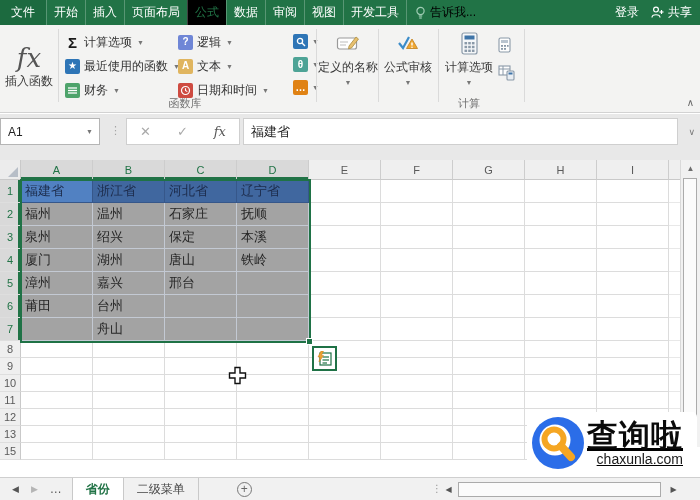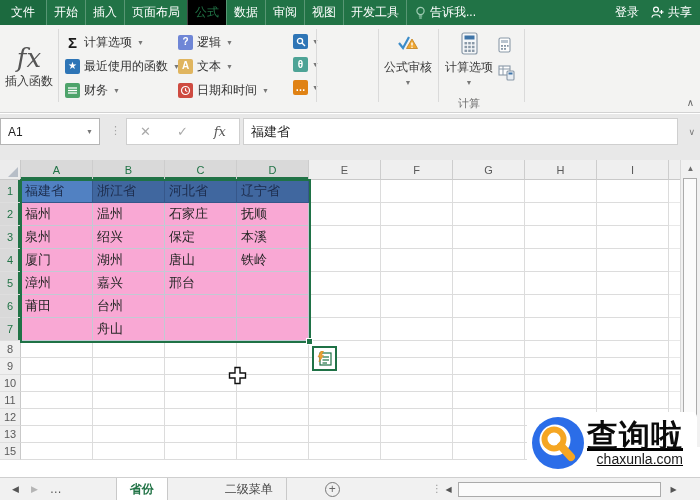--- a/index.html
+++ b/index.html
@@ -5,21 +5,21 @@
   html,body{margin:0;padding:0;width:700px;height:500px;overflow:hidden;
     font-family:"Liberation Sans","DejaVu Sans",sans-serif;background:#fff;position:relative;}
   *{box-sizing:border-box;}
   
   .titlebar{position:absolute;top:0;left:0;width:700px;height:25px;background:#217346;
     display:flex;align-items:stretch;color:#fff;font-size:12px;z-index:30;}
   .tb-file{width:46px;display:flex;align-items:center;justify-content:center;background:#1c6a3f;cursor:default;}
   .tb-tabs{display:flex;align-items:stretch;}
   .tb-tab{display:flex;align-items:center;padding:12px 7px;border-left:1px solid rgba(255,255,255,.25);white-space:nowrap;}
   .tb-tab.active{background:#000000;color:#217346;}
-  .tb-tellme{display:flex;align-items:center;gap:4px;padding:4px 8px;border-left:1px solid rgba(255,255,255,.25);color:#ffffff;white-space:nowrap;}
+  .tb-tellme{display:flex;align-items:center;gap:4px;padding:4px 8px;border-left:1px solid rgba(255,255,255,.25);color:#000000;white-space:nowrap;}
   .tb-right{margin-left:auto;display:flex;align-items:center;gap:12px;padding-right:8px;white-space:nowrap;}
   .tb-share{display:flex;align-items:center;gap:4px;}
   
   .ribbon{position:absolute;top:25px;left:0;width:700px;height:88px;background:#f3f3f2;
     border-bottom:1px solid #d2d2d2;font-size:12px;color:#333;z-index:25;}
   .rdiv{position:absolute;top:4px;bottom:10px;width:1px;background:#dadada;}
   .grplabel{position:absolute;bottom:1px;font-size:11px;color:#707070;text-align:center;}
   .insertfn{position:absolute;left:2px;top:6px;width:54px;height:72px;display:flex;flex-direction:column;align-items:center;justify-content:center;gap:2px;cursor:default;}
   .fxg{font-family:"DejaVu Serif","Liberation Serif",serif;font-style:italic;font-size:26px;color:#555;line-height:1;}
   .ifl{font-size:12px;color:#3a3a3a;}
@@ -60,21 +60,21 @@
   .grow{display:flex;}
   .grow.t{height:23px;}
   .grow.s{height:17px;}
   .rn{width:21px;flex:0 0 21px;background:#efefef;border-right:1px solid #c9c9c9;border-bottom:1px solid #dedede;
     color:#5a5a5a;font-size:11px;display:flex;align-items:center;justify-content:center;}
   .rn.sel{background:#d9d9d9;color:#217346;box-shadow:inset -2px 0 0 #217346;}
   .cell{width:72px;flex:0 0 72px;border-right:1px solid #dcdcdc;border-bottom:1px solid #dcdcdc;
     font-size:13px;color:#262626;display:flex;align-items:center;padding-left:4px;overflow:hidden;white-space:nowrap;}
   .cell.hdr{background:#40679f;color:#1c2b4a;border-right-color:#36578a;border-bottom-color:#36578a;}
   .cell.hdr.a1{background:#5181c2;}
-  .cell.selfill{background:#f9a8d4;border-right-color:#c3c9d3;border-bottom-color:#c3c9d3;}
+  .cell.selfill{background:#a3a3a3;border-right-color:#c3c9d3;border-bottom-color:#c3c9d3;}
   .cfill{flex:1;border-bottom:1px solid #e8e8e8;}
   
   .selbox{position:absolute;left:20px;top:179px;width:291px;height:164px;border:2px solid #1f7246;z-index:8;pointer-events:none;}
   .handle{position:absolute;left:306px;top:338px;width:7px;height:7px;background:#1f7246;border:1px solid #fff;z-index:9;}
   .qa{position:absolute;left:312px;top:346px;width:25px;height:25px;background:#fff;border:2px solid #1f7246;
     display:flex;align-items:center;justify-content:center;z-index:9;cursor:default;}
   .cursorov{position:absolute;left:228px;top:366px;z-index:40;}
   .watermark{position:absolute;left:527px;top:412px;width:170px;height:61px;background:#fff;border-radius:5px;
     display:flex;align-items:center;padding:2px 4px;z-index:15;}
   .wmtext{display:flex;flex-direction:column;line-height:1;margin-left:2px;text-decoration:underline;}
@@ -83,21 +83,21 @@
   
   .vsb{position:absolute;left:680px;top:160px;width:20px;height:287px;background:#f1f1f1;border-left:1px solid #d9d9d9;z-index:6;}
   .vsb .arr{position:absolute;left:0;width:19px;height:16px;display:flex;align-items:center;justify-content:center;font-size:8px;color:#6e6e6e;}
   .vsb .thumb{position:absolute;left:2px;right:3px;top:18px;height:248px;background:#fbfbfb;border:1px solid #ababab;}
   
   .tbar{position:absolute;top:477px;left:0;width:700px;height:23px;background:#f1f1f1;border-top:1px solid #cfcfcf;
     display:flex;align-items:stretch;font-size:12px;color:#444;z-index:10;}
   .snav{display:flex;align-items:center;gap:12px;padding:0 10px 0 12px;}
   .snav .na{font-size:9px;color:#555;}
   .snav .na.dis{color:#b5b5b5;}
-  .stab{display:flex;align-items:center;padding:0 13px;border-right:1px solid #c9c9c9;white-space:nowrap;margin-left:44px;}
+  .stab{display:flex;align-items:center;padding:0 13px;border-right:1px solid #c9c9c9;white-space:nowrap;}
   .stab:first-of-type{border-left:1px solid #c9c9c9;}
   .stab.active{background:#fff;color:#217346;font-weight:bold;}
   .addsheet{display:flex;align-items:center;margin-left:38px;}
   .pluscirc{width:15px;height:15px;border:1px solid #787878;border-radius:50%;color:#666;font-size:12px;line-height:13px;text-align:center;}
   .hdots{position:absolute;left:432px;top:5px;color:#999;font-size:10px;}
   .hla{position:absolute;left:441px;top:4px;width:15px;height:15px;display:flex;align-items:center;justify-content:center;font-size:8px;color:#555;}
   .htrack{position:absolute;left:457px;top:4px;width:207px;height:15px;background:#f1f1f1;}
   .hthumb{position:absolute;left:1px;top:0;width:203px;height:15px;background:#fbfbfb;border:1px solid #ababab;}
   .hra{position:absolute;left:666px;top:4px;width:15px;height:15px;display:flex;align-items:center;justify-content:center;font-size:8px;color:#555;}
 </style>
@@ -205,22 +205,35 @@
     <div class="smallbtn">
       <span class="icbox" style="background:#4da396">θ</span>
       <span class="dd">▼</span>
     </div>
     <div class="smallbtn">
       <span class="icbox" style="background:#e08214">…</span>
       <span class="dd">▼</span>
     </div>
   </div>
 
+  <div class="grplabel" style="left:60px;width:250px">函数库</div>
   <div class="rdiv" style="left:316px"></div>
 
+  <div class="cgrp" style="left:320px;width:56px">
+    <div class="cic">
+      <svg width="24" height="20" viewBox="0 0 24 20">
+          <rect x="1.5" y="5" width="19" height="11" rx="2" fill="#fff" stroke="#9a9a9a" stroke-width="1.2"></rect>
+          <line x1="4" y1="9" x2="12" y2="9" stroke="#bdbdbd" stroke-width="1"></line>
+          <line x1="4" y1="12" x2="10" y2="12" stroke="#bdbdbd" stroke-width="1"></line>
+          <path d="M13 13 L20 4 L22.5 6 L15.5 15 L12.5 15.8 Z" fill="#e8c06f" stroke="#a98b3c" stroke-width="0.8"></path>
+        </svg>
+    </div>
+    <div class="clbl">定义的名称</div>
+    <div class="cdd">▼</div>
+  </div>
   <div class="rdiv" style="left:378px"></div>
 
   <div class="cgrp" style="left:382px;width:52px">
     <div class="cic">
       <svg width="22" height="20" viewBox="0 0 22 20">
           <path d="M2 10 L6 15 L12 4" fill="none" stroke="#3c8cc9" stroke-width="2.2"></path>
           <path d="M15 6 L20.5 15.5 L9.5 15.5 Z" fill="#efa733" stroke="#c07f1a" stroke-width="0.8"></path>
           <line x1="15" y1="9.5" x2="15" y2="12.5" stroke="#fff" stroke-width="1.4"></line>
           <circle cx="15" cy="14.2" r="0.8" fill="#fff"></circle>
         </svg>

